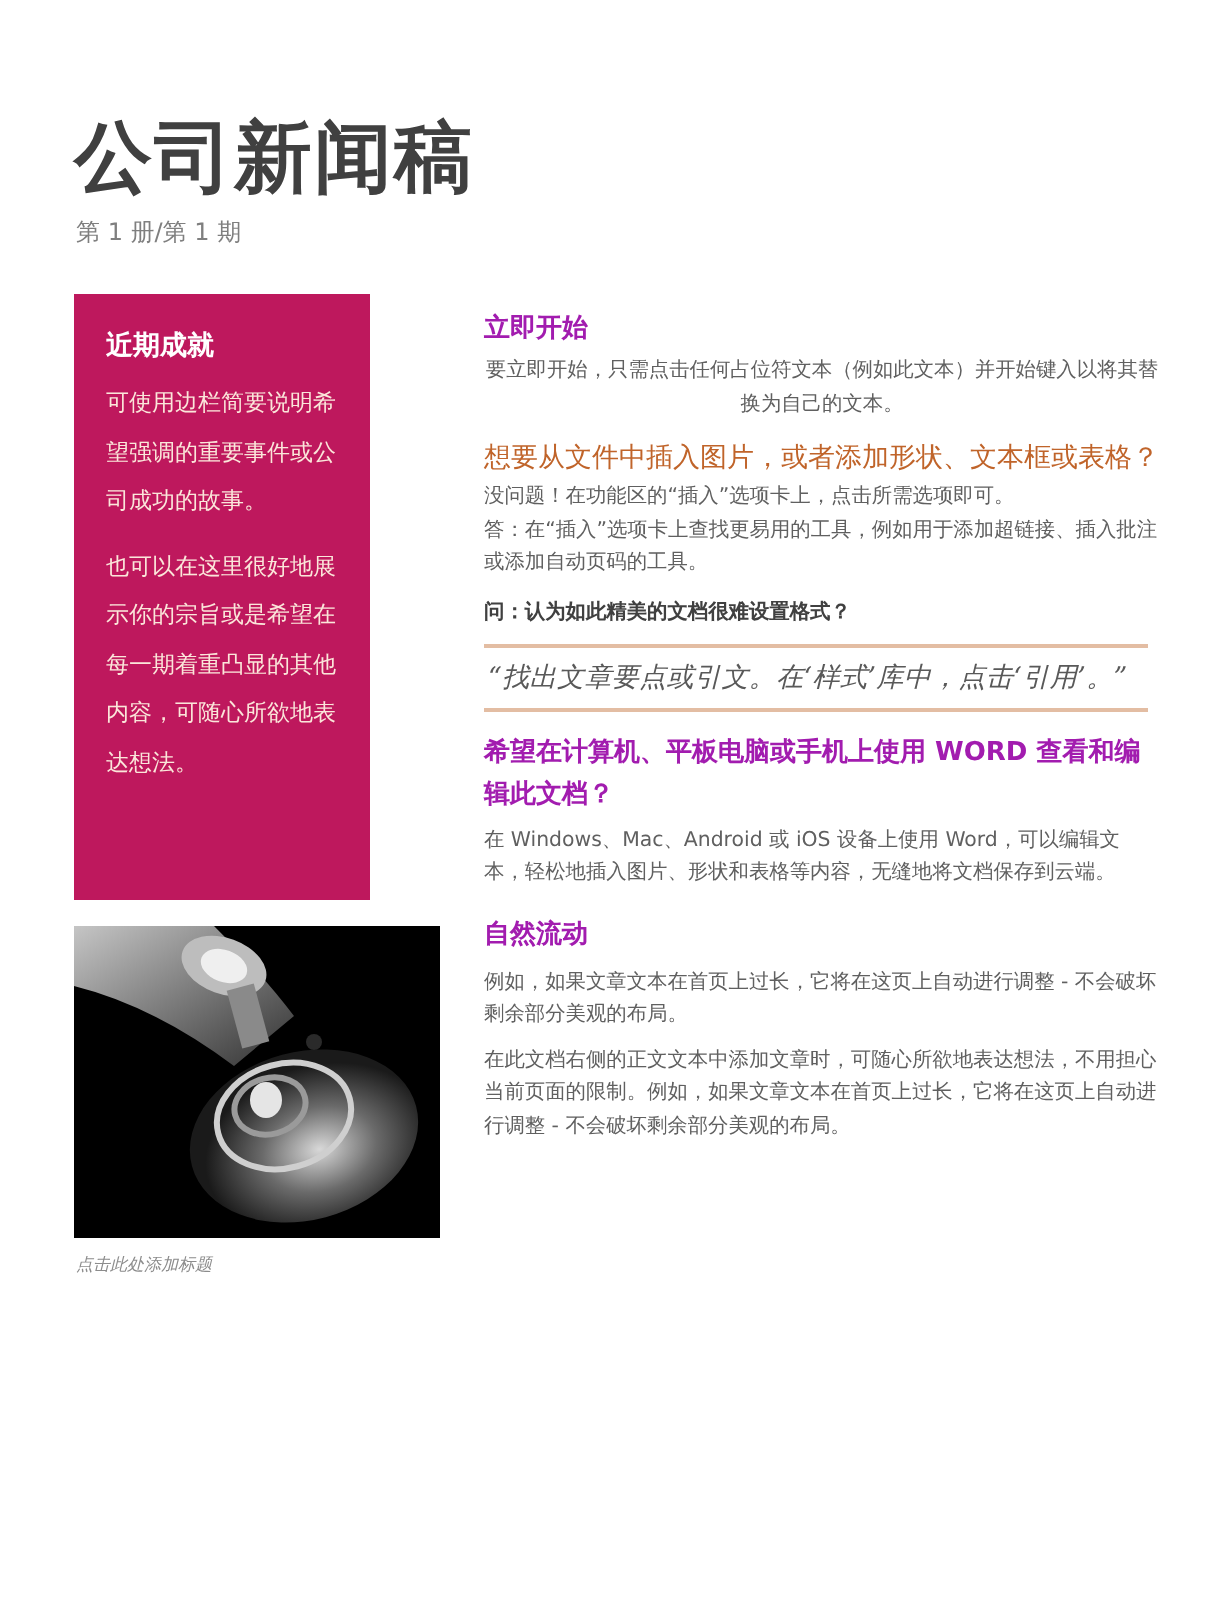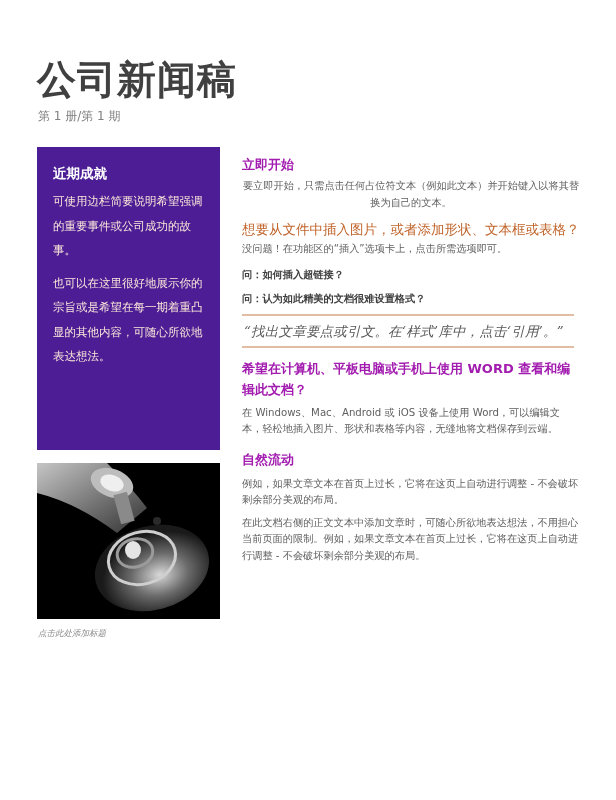--- a/index.html
+++ b/index.html
@@ -10,22 +10,22 @@
     position: absolute; left: 37px; top: 56px;
     font-size: 39px; font-weight: bold; color: #404040; letter-spacing: 1px;
     line-height: 48px;
   }
   .issue {
     position: absolute; left: 38px; top: 108px;
     font-size: 12px; color: #7f7f7f; line-height: 16px;
   }
 
   .sidebar {
-    position: absolute; left: 37px; top: 147px; width: 183px; height: 303px;
-    background: #4c1d95; padding: 16px 15px 0 16px;
+    position: absolute; left: 37px; top: 147px; width: 148px; height: 303px;
+    background: #be185d; padding: 16px 15px 0 16px;
   }
   .sidebar-heading {
     font-size: 13.5px; font-weight: bold; color: #ffffff; line-height: 20px; margin-bottom: 6px;
   }
   .sidebar-text {
     font-size: 11.5px; color: #fbe6da; line-height: 24.5px; margin-bottom: 8px;
   }
 
   .photo {
     position: absolute; left: 37px; top: 463px; width: 183px; height: 156px;
@@ -91,21 +91,21 @@
 </div>
 <div class="caption">点击此处添加标题</div>
 
 <div class="main">
   <div class="h1">立即开始</div>
   <div class="p" style="margin-top:3px;text-align:center;">要立即开始，只需点击任何占位符文本（例如此文本）并开始键入以将其替换为自己的文本。</div>
 
   <div class="h2" style="margin-top:8px;">想要从文件中插入图片，或者添加形状、文本框或表格？</div>
   <div class="p" style="margin-top:2px;">没问题！在功能区的“插入”选项卡上，点击所需选项即可。</div>
 
-  <div class="q" style="margin-top:9px;">问：如何插入超链接？</div>
+  <div class="a">答：在“插入”选项卡上查找更易用的工具，例如用于添加超链接、插入批注或添加自动页码的工具。</div>
 
   <div class="q" style="margin-top:8px;">问：认为如此精美的文档很难设置格式？</div>
 
   <div class="quote">
     <div class="quote-text">“找出文章要点或引文。在‘样式’库中，点击‘引用’。”</div>
   </div>
 
   <div class="h1" style="line-height:21px;">希望在计算机、平板电脑或手机上使用 WORD 查看和编辑此文档？</div>
   <div class="p" style="margin-top:5px;">在 Windows、Mac、Android 或 iOS 设备上使用 Word，可以编辑文本，轻松地插入图片、形状和表格等内容，无缝地将文档保存到云端。</div>
 

